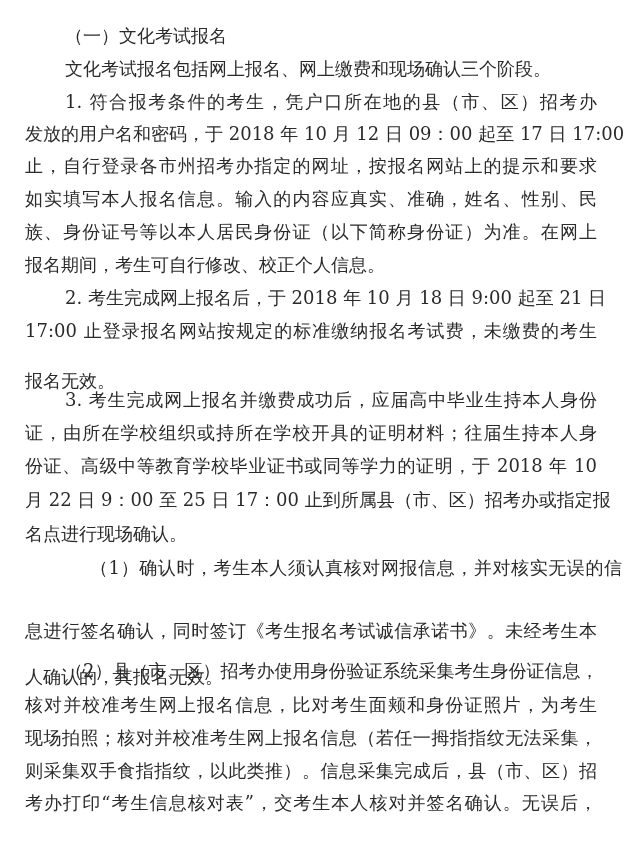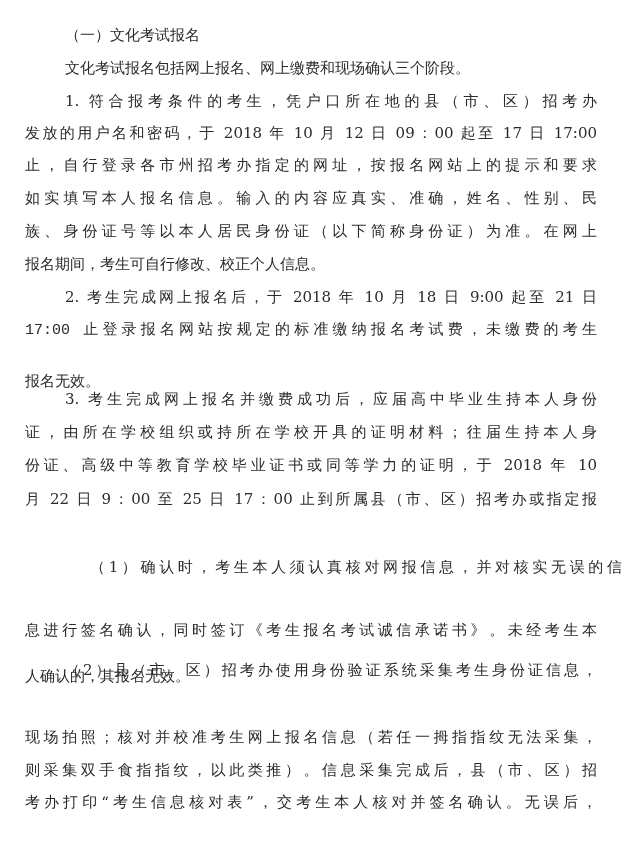--- a/index.html
+++ b/index.html
@@ -13,21 +13,21 @@
     position: relative;
     width: 640px; height: 841px;
     box-sizing: border-box;
     padding-top: 19px;
   }
   .line {
     position: absolute;
     left: 25px;
     width: 572px;
     height: 33px;
-    font-size: 15px;
+    font-size: 18px;
     line-height: 33px;
     white-space: nowrap;
     text-align: justify;
     text-align-last: justify;
   }
   .line.indent { left: 65px; width: 532px; }
   .line.last { text-align-last: left; }
 </style>
 </head>
 <body>
@@ -35,26 +35,28 @@
 <div class="page">
   <div class="line indent last" style="top: 19px;">（一）文化考试报名</div>
   <div class="line indent last" style="top: 52px;">文化考试报名包括网上报名、网上缴费和现场确认三个阶段。</div>
   <div class="line indent" style="top: 85px;">1. 符合报考条件的考生，凭户口所在地的县（市、区）招考办</div>
   <div class="line" style="top: 117px;">发放的用户名和密码，于 2018 年 10 月 12 日 09：00 起至 17 日 17:00</div>
   <div class="line" style="top: 182px;">如实填写本人报名信息。输入的内容应真实、准确，姓名、性别、民</div>
   <div class="line" style="top: 149px;">止，自行登录各市州招考办指定的网址，按报名网站上的提示和要求</div>
   <div class="line" style="top: 215px;">族、身份证号等以本人居民身份证（以下简称身份证）为准。在网上</div>
   <div class="line last" style="top: 248px;">报名期间，考生可自行修改、校正个人信息。</div>
   <div class="line indent" style="top: 281px;">2. 考生完成网上报名后，于 2018 年 10 月 18 日 9:00 起至 21 日</div>
-  <div class="line" style="top: 314px; font-family: Liberation Mono, monospace;">17:00 止登录报名网站按规定的标准缴纳报名考试费，未缴费的考生</div>
+  <div class="line" style="top: 314px;">17:00 止登录报名网站按规定的标准缴纳报名考试费，未缴费的考生</div>
   <div class="line last" style="top: 365px; font-family: Liberation Serif, serif;">报名无效。</div>
   <div class="line indent" style="top: 383px;">3. 考生完成网上报名并缴费成功后，应届高中毕业生持本人身份</div>
   <div class="line" style="top: 416px;">证，由所在学校组织或持所在学校开具的证明材料；往届生持本人身</div>
   <div class="line" style="top: 449px;">份证、高级中等教育学校毕业证书或同等学力的证明，于 2018 年 10</div>
   <div class="line" style="top: 483px;">月 22 日 9：00 至 25 日 17：00 止到所属县（市、区）招考办或指定报</div>
+  <div class="line last" style="top: 517px;">名点进行现场确认。</div>
   <div class="line indent" style="top: 551px; margin-left: 25px;">（1）确认时，考生本人须认真核对网报信息，并对核实无误的信</div>
   <div class="line" style="top: 585px; margin-top: 29px;">息进行签名确认，同时签订《考生报名考试诚信承诺书》。未经考生本</div>
   <div class="line last" style="top: 640px; margin-top: 20px;">人确认的，其报名无效。</div>
   <div class="line indent" style="top: 654px;">（2）县（市、区）招考办使用身份验证系统采集考生身份证信息，</div>
+  <div class="line" style="top: 688px;">核对并校准考生网上报名信息，比对考生面颊和身份证照片，为考生</div>
   <div class="line" style="top: 721px;">现场拍照；核对并校准考生网上报名信息（若任一拇指指纹无法采集，</div>
   <div class="line" style="top: 754px;">则采集双手食指指纹，以此类推）。信息采集完成后，县（市、区）招</div>
   <div class="line" style="top: 786px;">考办打印“考生信息核对表”，交考生本人核对并签名确认。无误后，</div>
 </div>
 
 </body></html>

